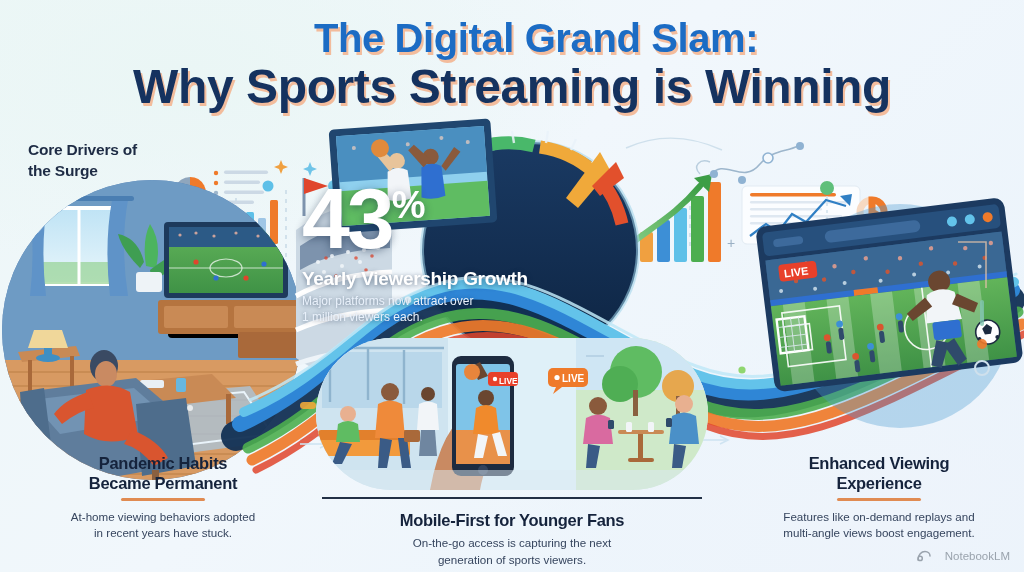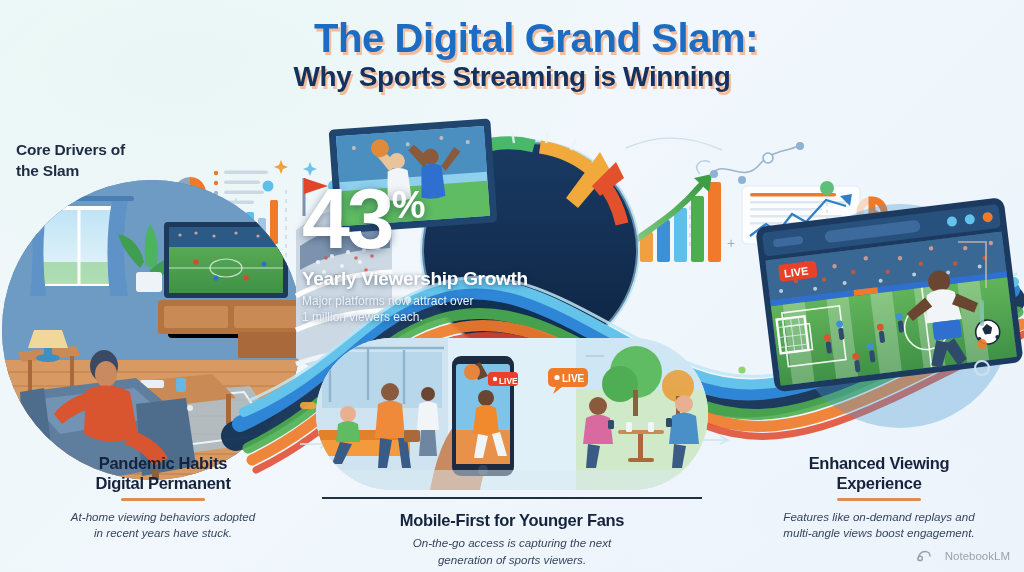--- a/index.html
+++ b/index.html
@@ -15,34 +15,34 @@
       linear-gradient(135deg,#edf7f7 0%,#f1f7fc 45%,#eaf3fb 100%);
   }
   .layer{position:absolute;inset:0;}
 
   
   .title{position:absolute;left:0;right:0;top:18px;text-align:center;line-height:1.02;
     z-index:40;}
   .title .l1{display:block;font-size:40px;font-weight:bold;color:#1c6cc4;
     letter-spacing:-.4px;
     text-shadow:2px 3px 0 rgba(243,178,140,.85), 1px 1px 0 rgba(255,255,255,.5);padding-left:48px;}
-  .title .l2{display:block;font-size:28px;font-weight:bold;color:#15325f;
+  .title .l2{display:block;font-size:48px;font-weight:bold;color:#15325f;
     letter-spacing:-.4px;margin-top:4px;
     text-shadow:2px 3px 0 rgba(243,178,140,.85), 1px 1px 0 rgba(255,255,255,.5);}
 
   
-  .kicker{position:absolute;left:16px;top:140px;font-size:15.5px;font-weight:bold;
+  .kicker{position:absolute;left:28px;top:140px;font-size:15.5px;font-weight:bold;
     color:#1d2b44;line-height:1.35;z-index:40;letter-spacing:-.2px;}
 
   
   .cap{position:absolute;text-align:center;z-index:45;}
   .cap h3{margin:5px;font-size:16.5px;font-weight:bold;color:#15233c;line-height:1.22;
     letter-spacing:-.3px;}
   .cap .rule{width:84px;height:2.6px;background:#e08b52;margin:5px auto 6px;border-radius:2px;}
-  .cap p{margin:8px;font-size:11.6px;color:#36455e;line-height:1.42;font-style:italic;}
+  .cap p{margin:8px;font-size:11.6px;color:#36455e;line-height:1.42;}
 
   .cap-left{left:28px;top:448px;width:270px;}
   .cap-mid{left:330px;top:505px;width:364px;}
   .cap-right{left:748px;top:448px;width:262px;}
   .cap-mid h3{font-size:16.5px;}
   .cap-mid .topline{position:absolute;left:-8px;right:-8px;top:-8px;height:1.5px;background:#223046;}
 
   
   .stat{position:absolute;left:50%;transform:translateX(-50%);top:178px;z-index:46;
     text-align:left;width:420px;}
@@ -631,38 +631,38 @@
     </g>
   </svg>
 
   <div class="title">
     <span class="l1">The Digital Grand Slam:</span>
     <span class="l2">Why Sports Streaming is Winning</span>
   </div>
 
   <div class="kicker">
     <span>Core Drivers of</span><br>
-    <span>the Slam</span>
+    <span>the Surge</span>
   </div>
 
   <div class="stat">
     <div class="num">
       <span>43</span><sup>%</sup>
     </div>
     <h2>Yearly Viewership Growth</h2>
     <p>
       <span>Major platforms now attract over</span><br>
       <span>1 million viewers each.</span>
     </p>
   </div>
 
   <div class="cap cap-left">
     <h3>
       <span>Pandemic Habits</span><br>
-      <span>Digital Permanent</span>
+      <span>Became Permanent</span>
     </h3>
     <div class="rule"></div>
     <p>
       <span>At-home viewing behaviors adopted</span><br>
       <span>in recent years have stuck.</span>
     </p>
   </div>
 
   <div class="cap cap-mid">
     <div class="topline"></div>

